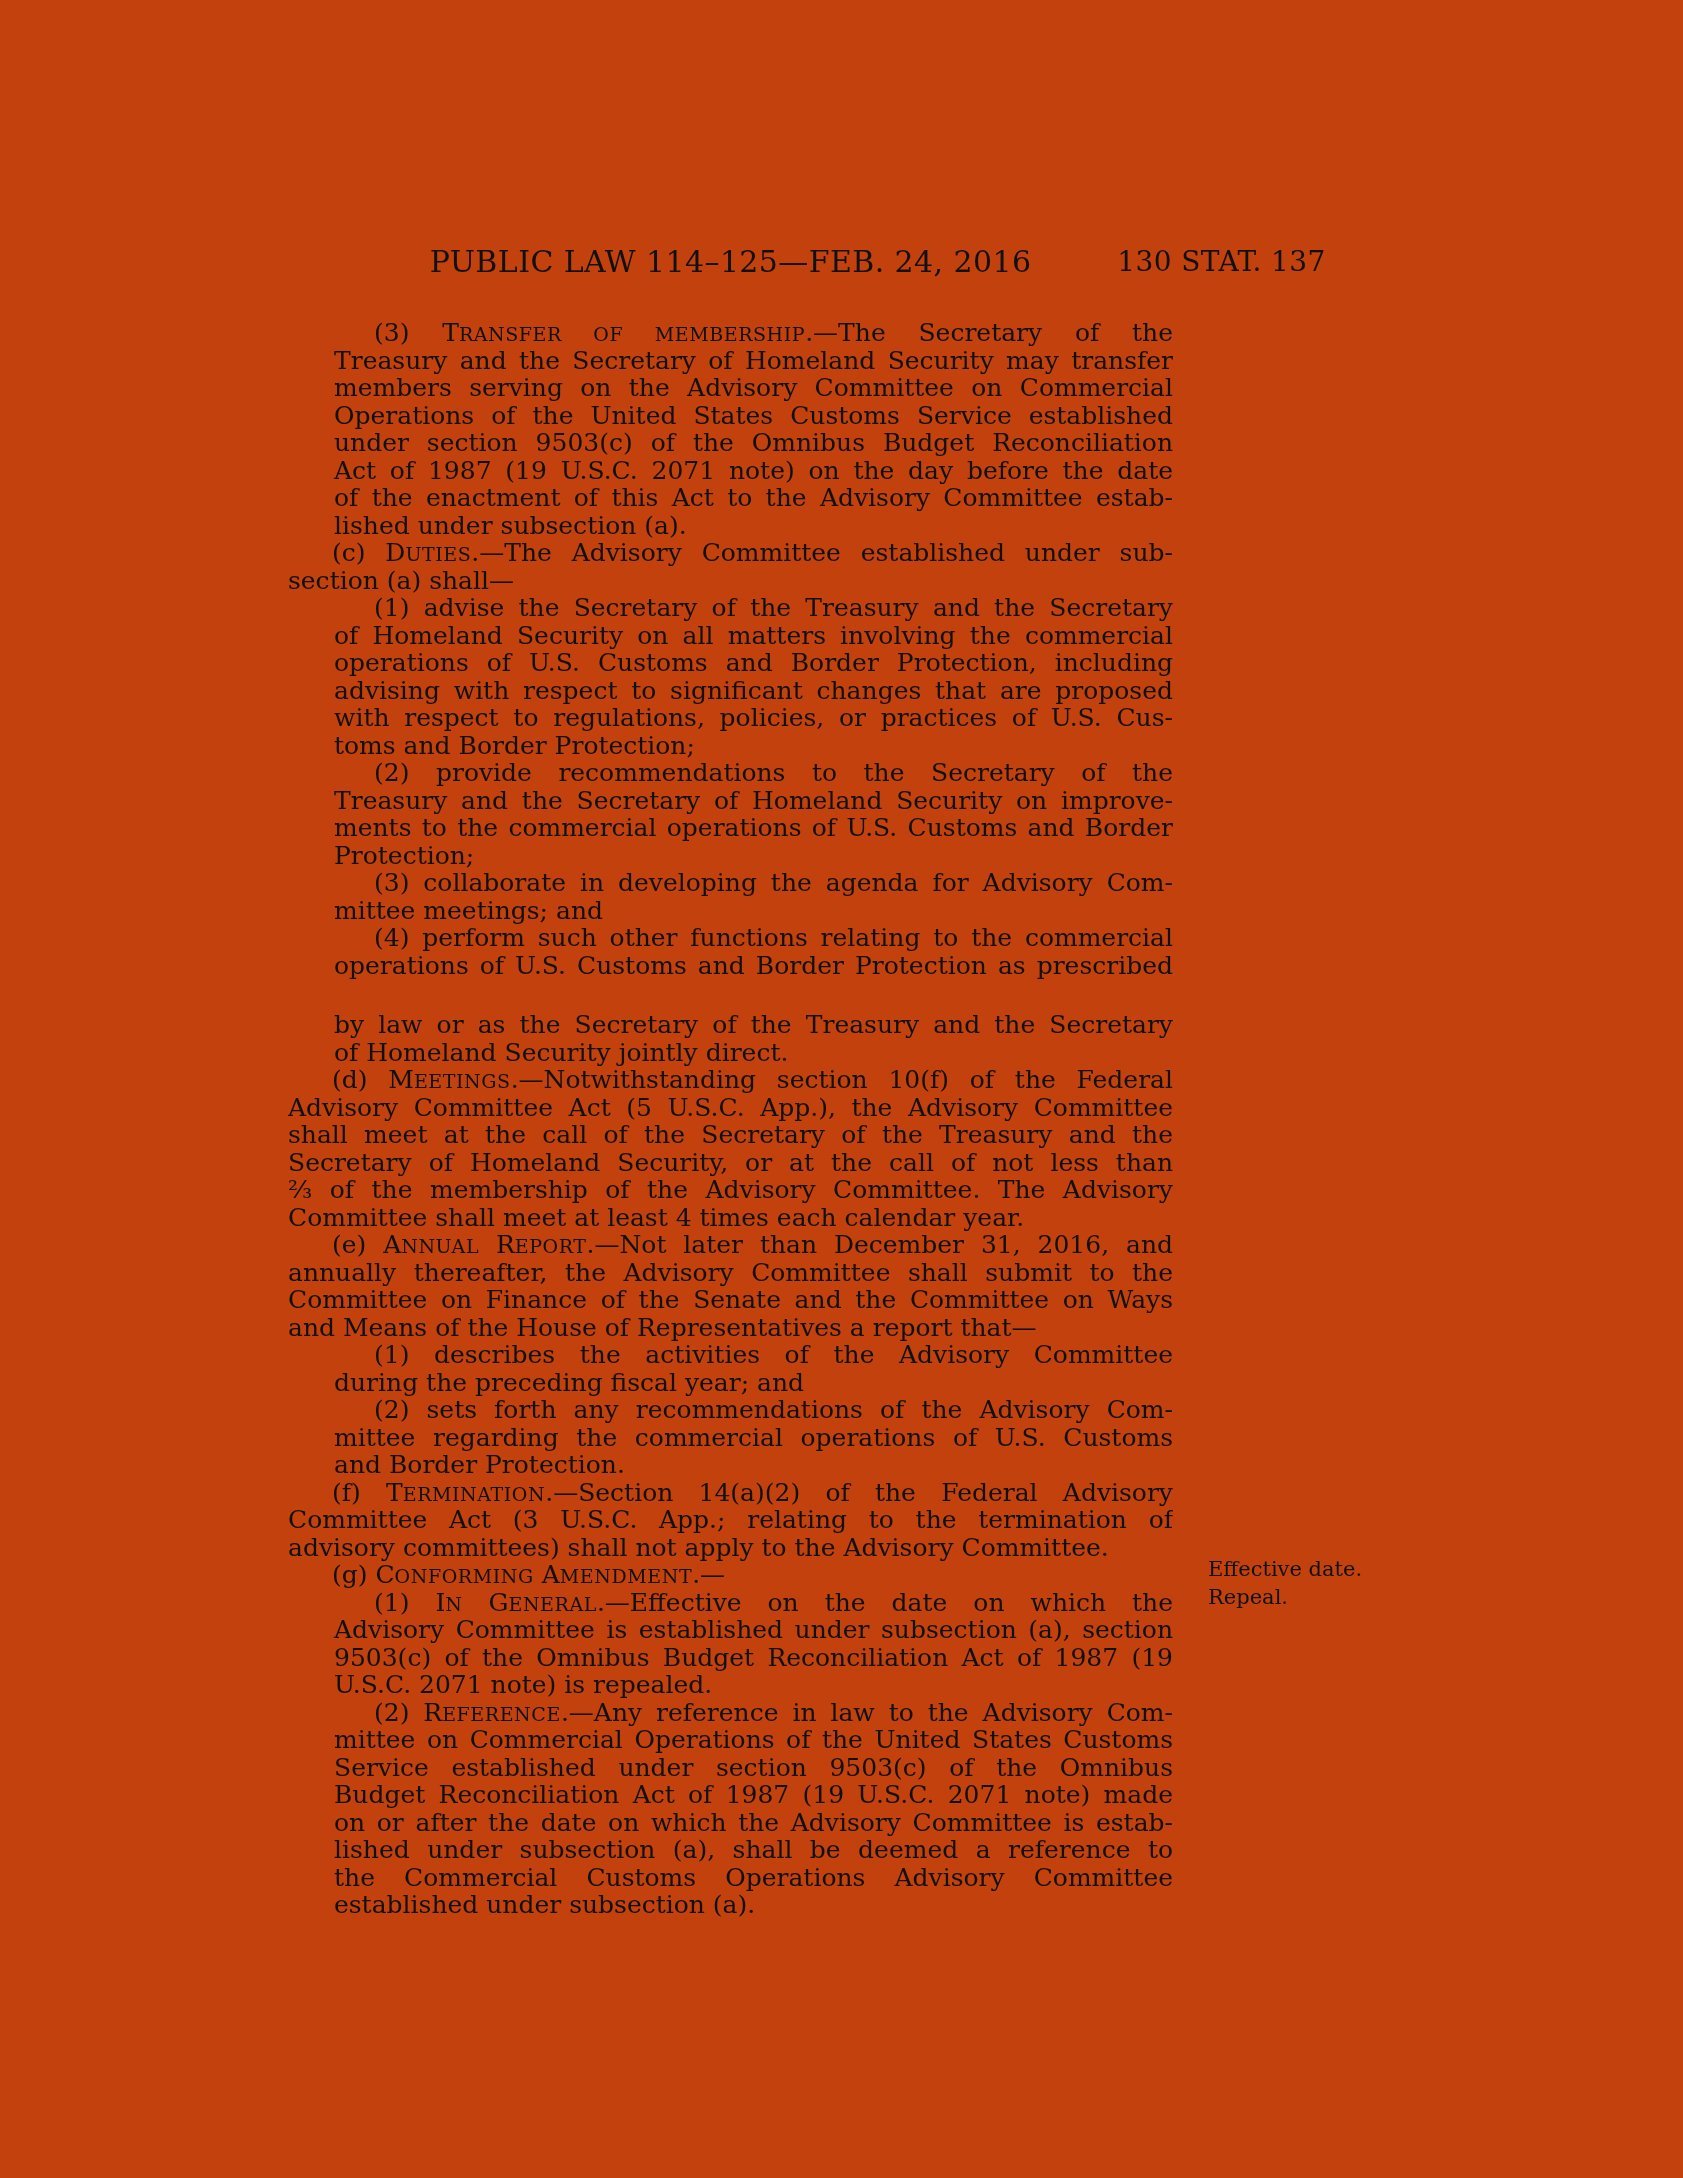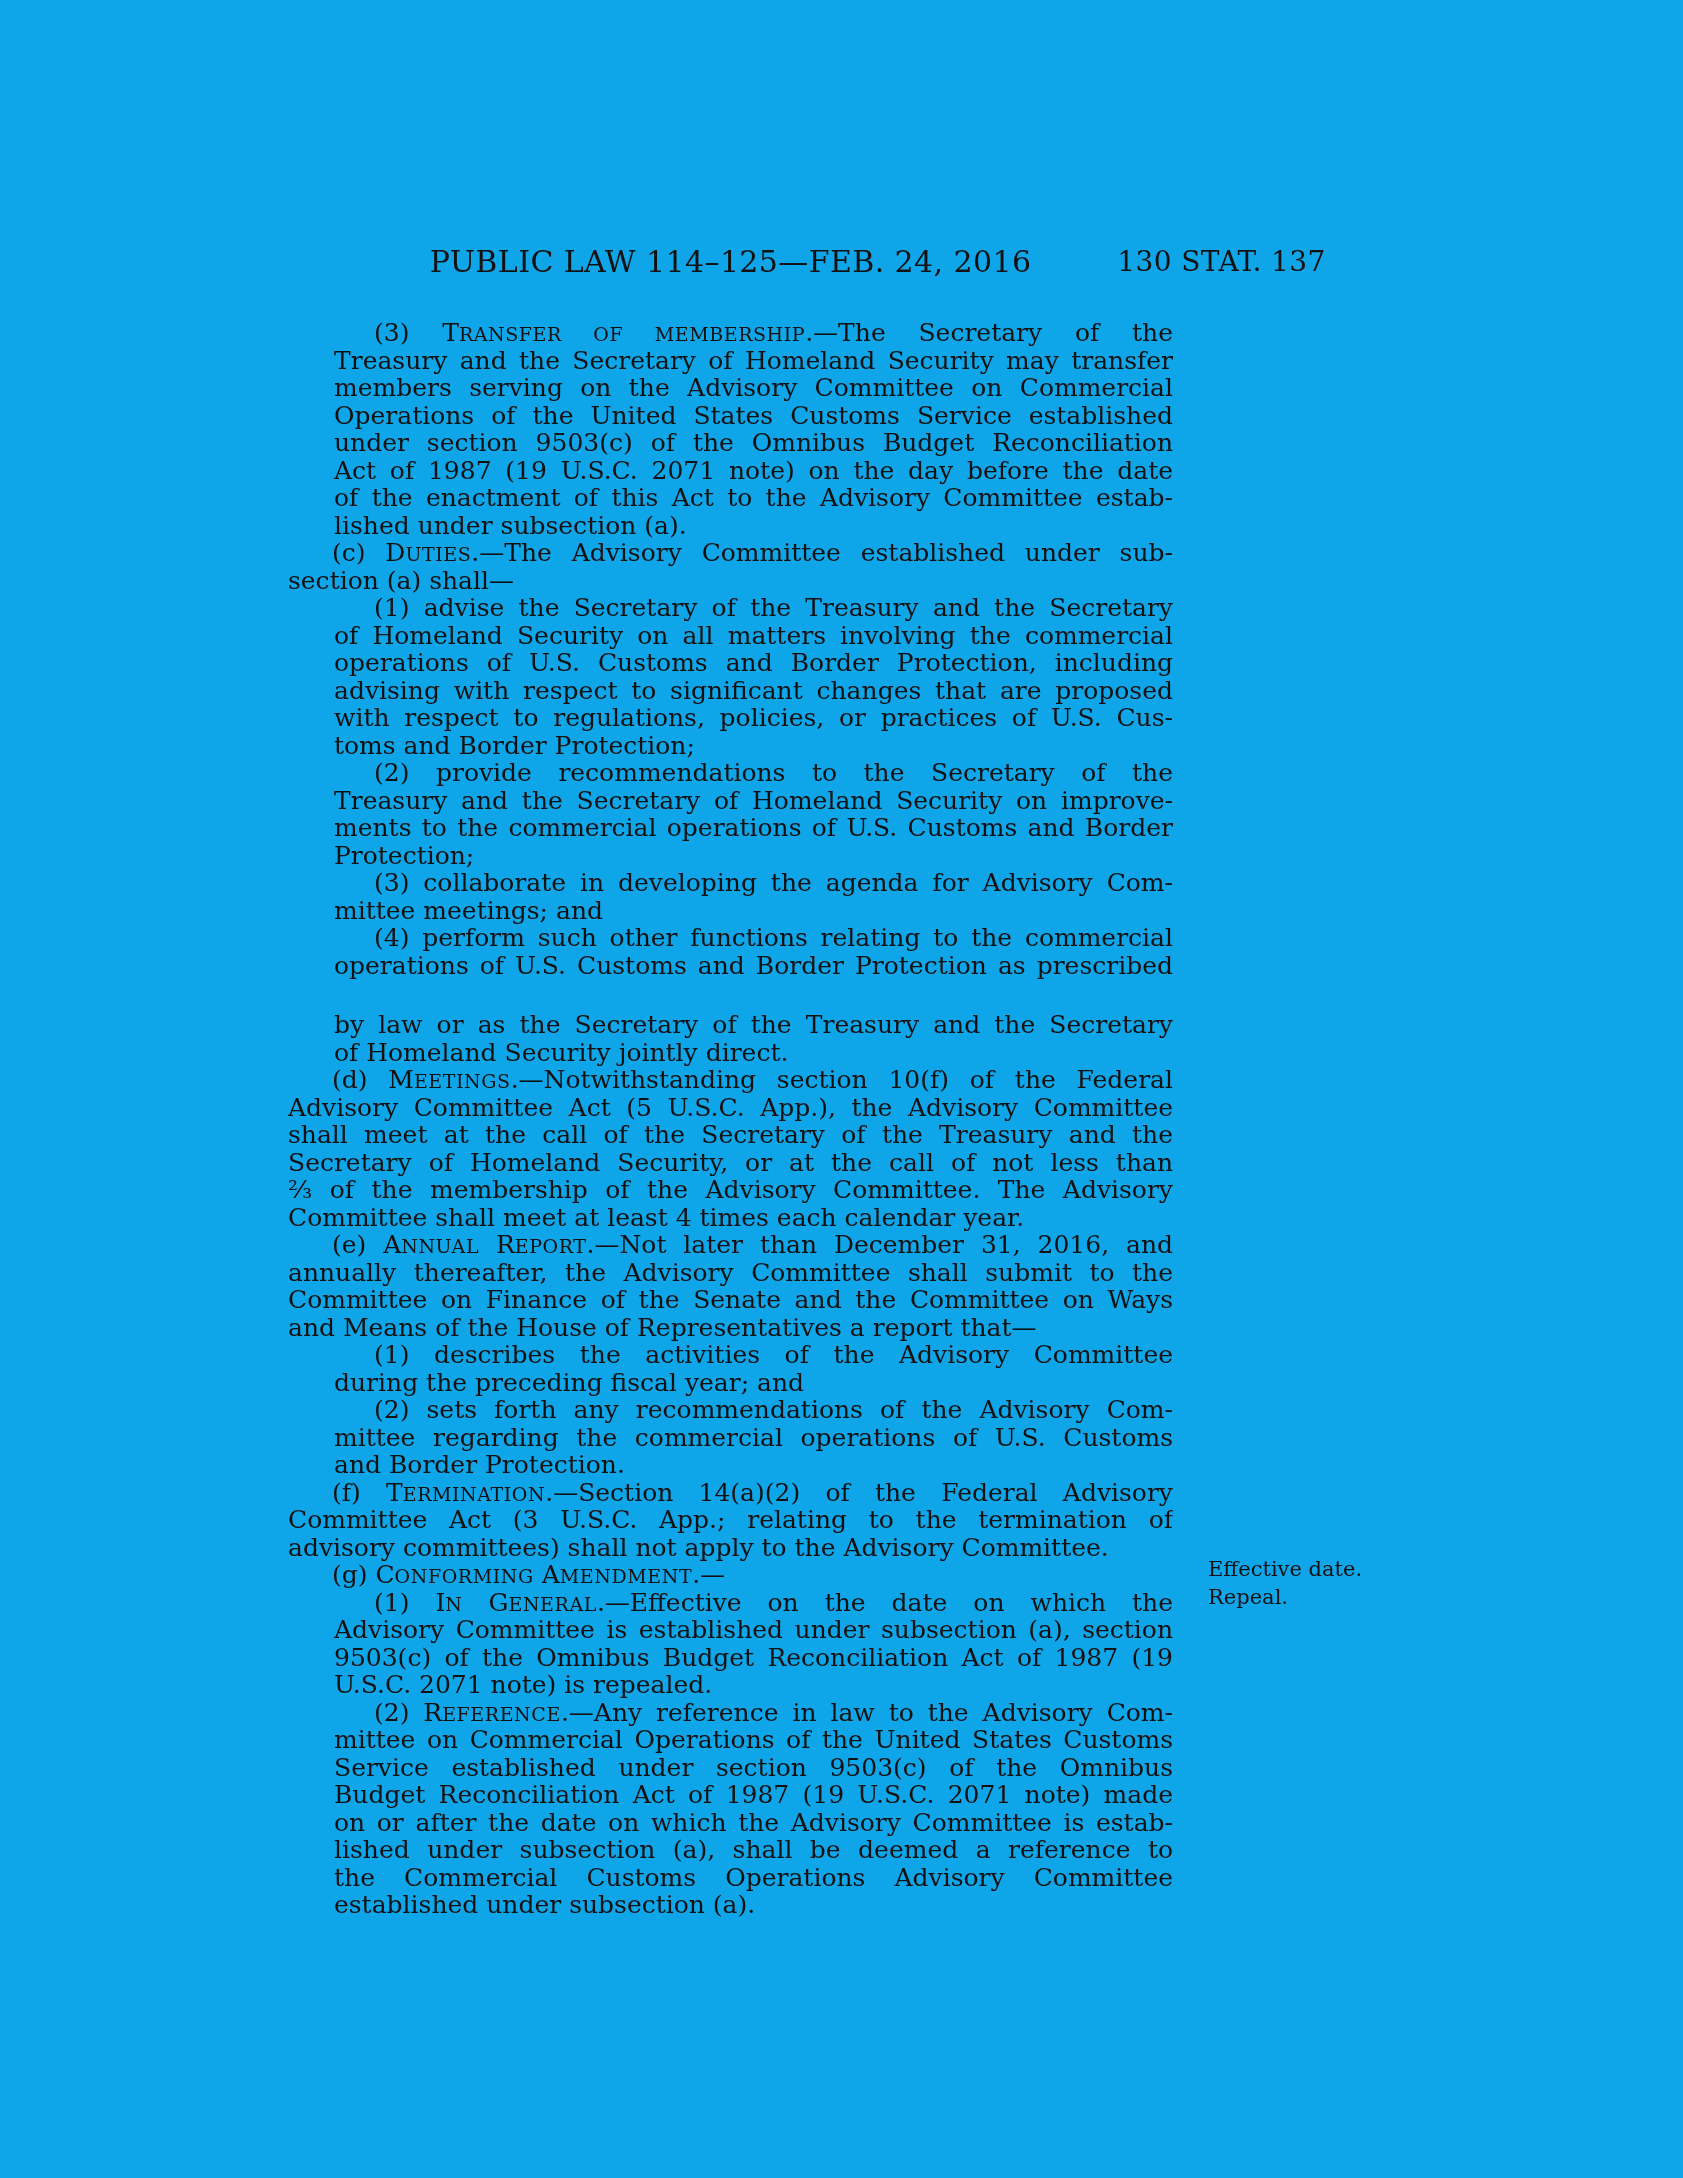--- a/index.html
+++ b/index.html
@@ -12,21 +12,21 @@
     position: relative;
     width: 1683px;
     height: 2178px;
     font-family: "DejaVu Serif", "Liberation Serif", serif;
     color: #111111;
     overflow: hidden;
   }
   .page {
     position: absolute;
     inset: 0;
-    background: #0ea5e9;
+    background: #c2410c;
   }
   .running-header {
     position: absolute;
     left: 288px;
     top: 244px;
     width: 885px;
     height: 36px;
     line-height: 36px;
     font-size: 30px;
     text-align: center;

